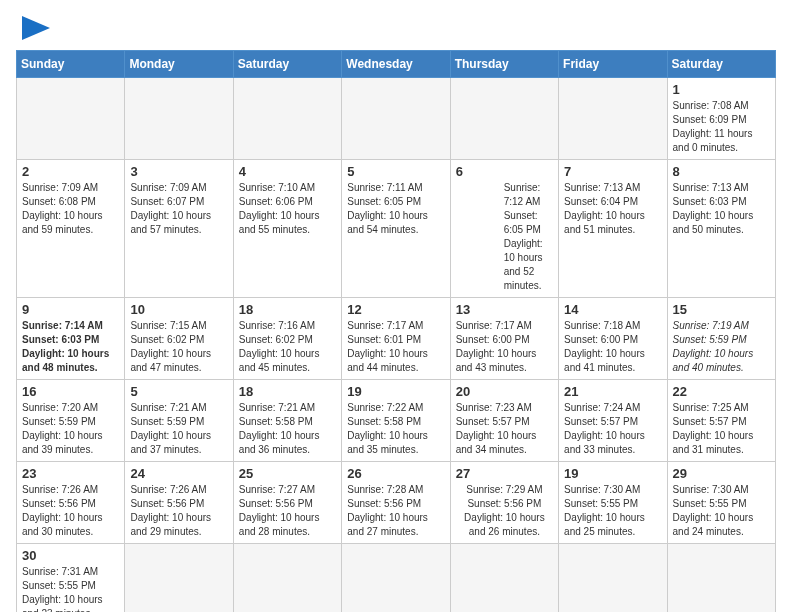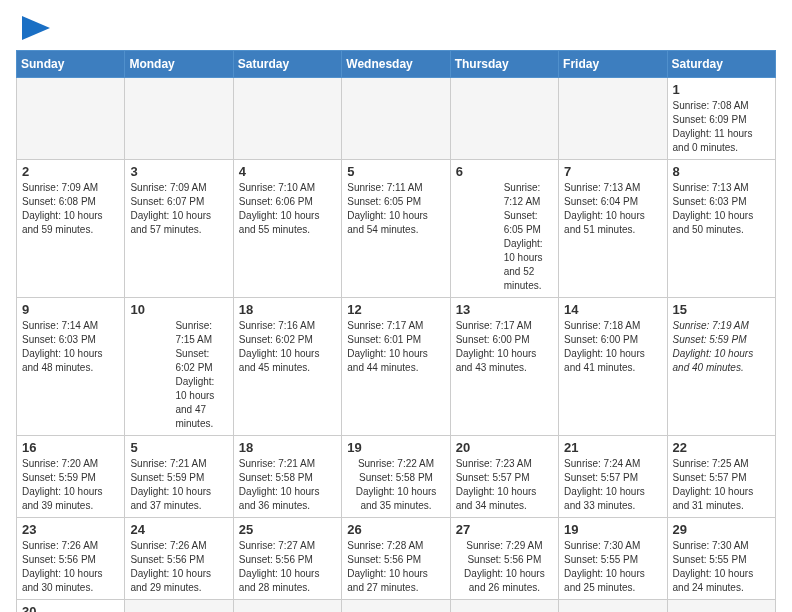--- a/index.html
+++ b/index.html
@@ -169,27 +169,27 @@
         <td>
           <span class="day-number">8</span>
           <div class="day-info" style="white-space: pre-line;">Sunrise: 7:13 AM
 Sunset: 6:03 PM
 Daylight: 10 hours and 50 minutes.</div>
         </td>
       </tr>
       <tr>
         <td>
           <span class="day-number">9</span>
-          <div class="day-info" style="white-space: pre-line;">Sunrise: 7:14 AM
+          <div class="day-info" style="white-space: pre-line; font-weight: bold;">Sunrise: 7:14 AM
 Sunset: 6:03 PM
 Daylight: 10 hours and 48 minutes.</div>
         </td>
         <td>
           <span class="day-number">10</span>
-          <div class="day-info" style="white-space: pre-line; margin-left: 45px;">Sunrise: 7:15 AM
+          <div class="day-info" style="white-space: pre-line;">Sunrise: 7:15 AM
 Sunset: 6:02 PM
 Daylight: 10 hours and 47 minutes.</div>
         </td>
         <td>
           <span class="day-number">18</span>
           <div class="day-info" style="white-space: pre-line;">Sunrise: 7:16 AM
 Sunset: 6:02 PM
 Daylight: 10 hours and 45 minutes.</div>
         </td>
         <td>
@@ -231,21 +231,21 @@
 Daylight: 10 hours and 37 minutes.</div>
         </td>
         <td>
           <span class="day-number">18</span>
           <div class="day-info" style="white-space: pre-line;">Sunrise: 7:21 AM
 Sunset: 5:58 PM
 Daylight: 10 hours and 36 minutes.</div>
         </td>
         <td>
           <span class="day-number">19</span>
-          <div class="day-info" style="white-space: pre-line; text-align: center;">Sunrise: 7:22 AM
+          <div class="day-info" style="white-space: pre-line;">Sunrise: 7:22 AM
 Sunset: 5:58 PM
 Daylight: 10 hours and 35 minutes.</div>
         </td>
         <td>
           <span class="day-number">20</span>
           <div class="day-info" style="white-space: pre-line;">Sunrise: 7:23 AM
 Sunset: 5:57 PM
 Daylight: 10 hours and 34 minutes.</div>
         </td>
         <td>

